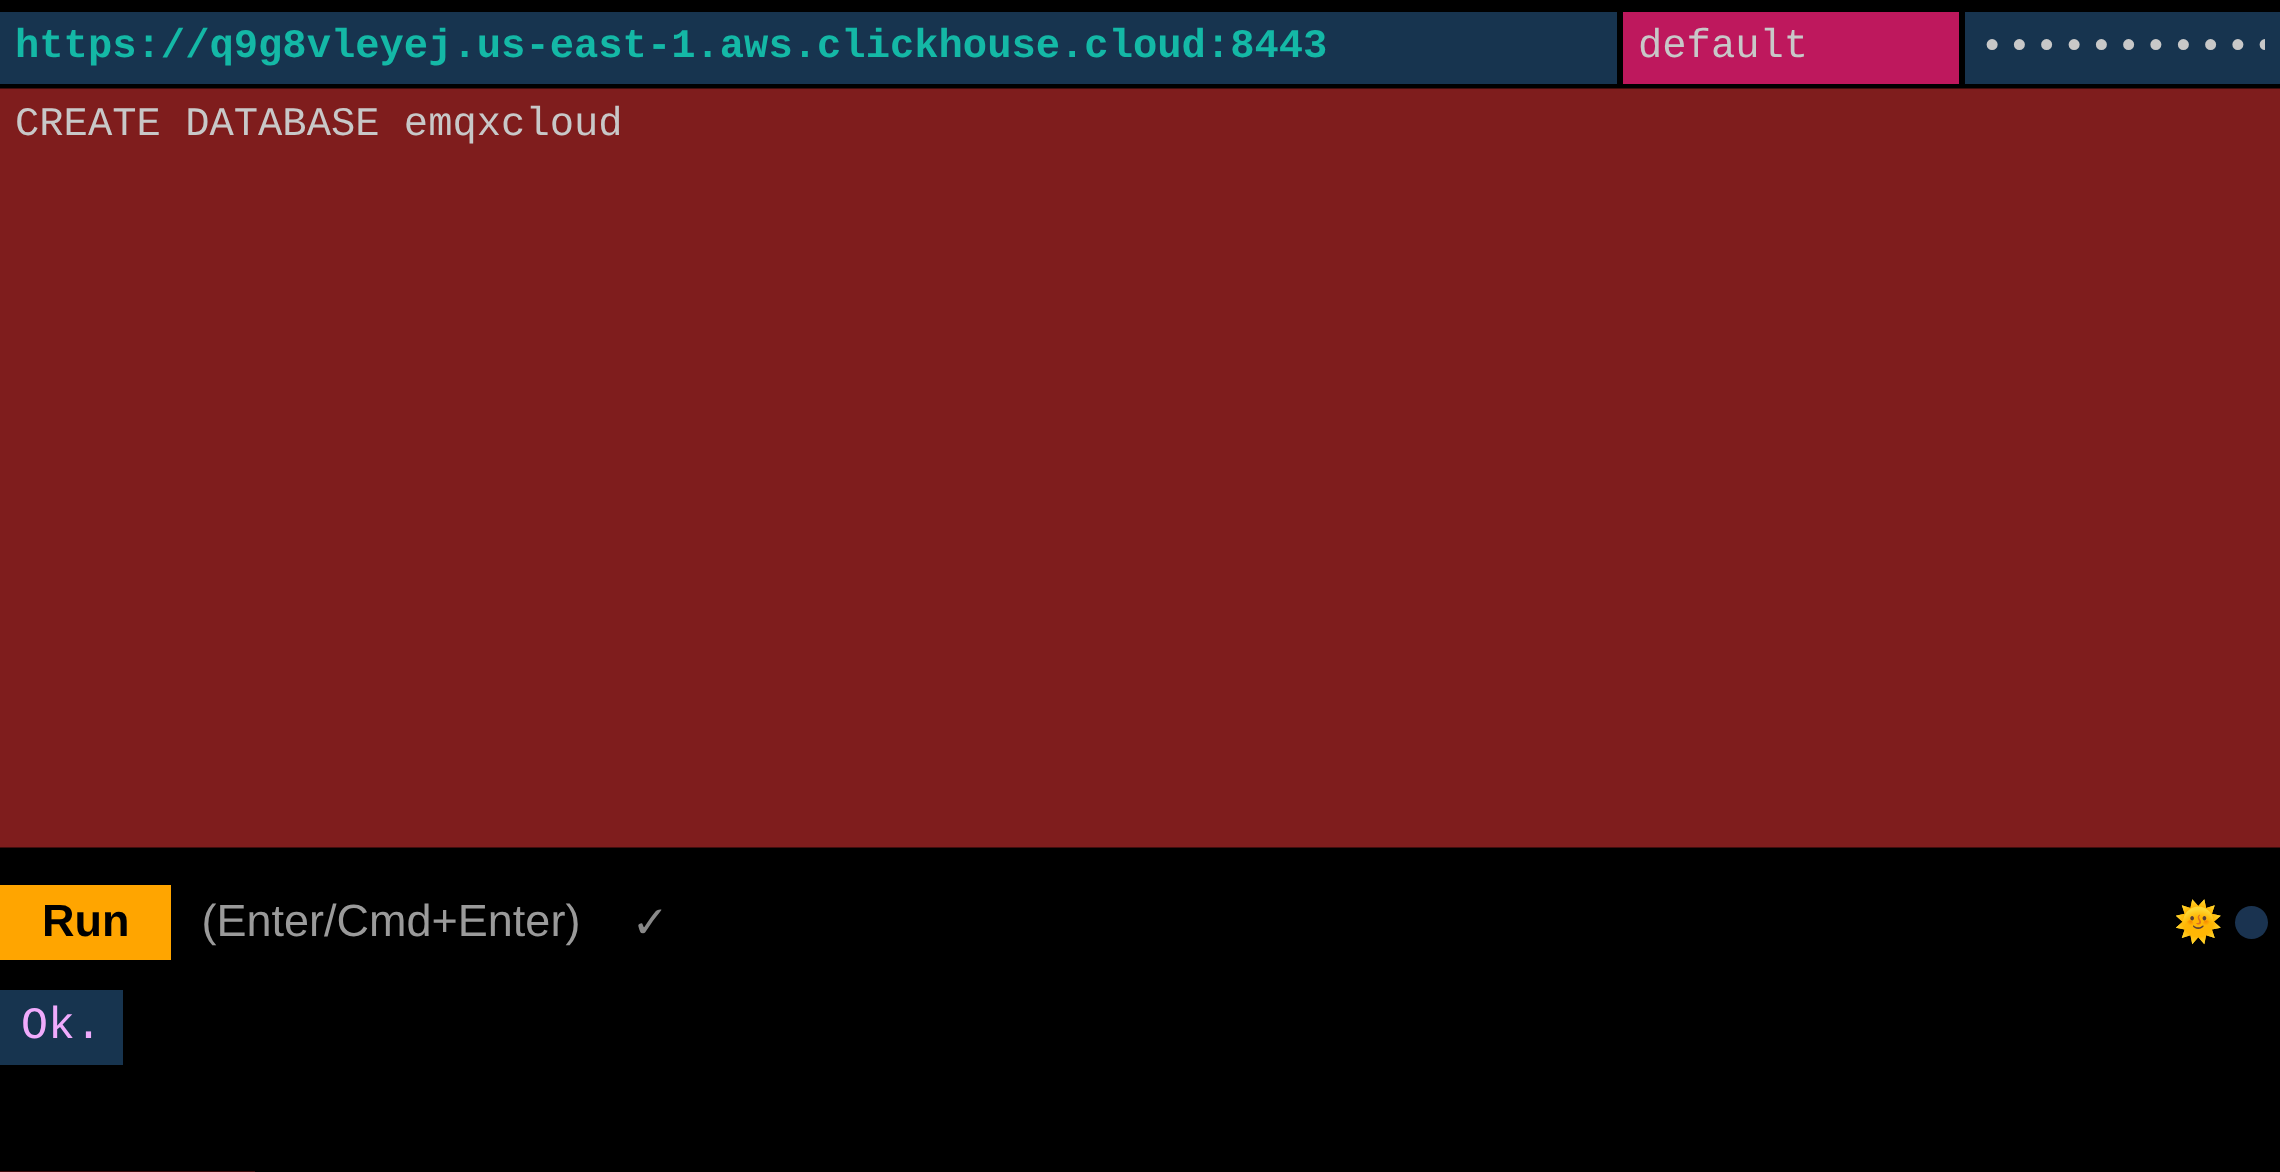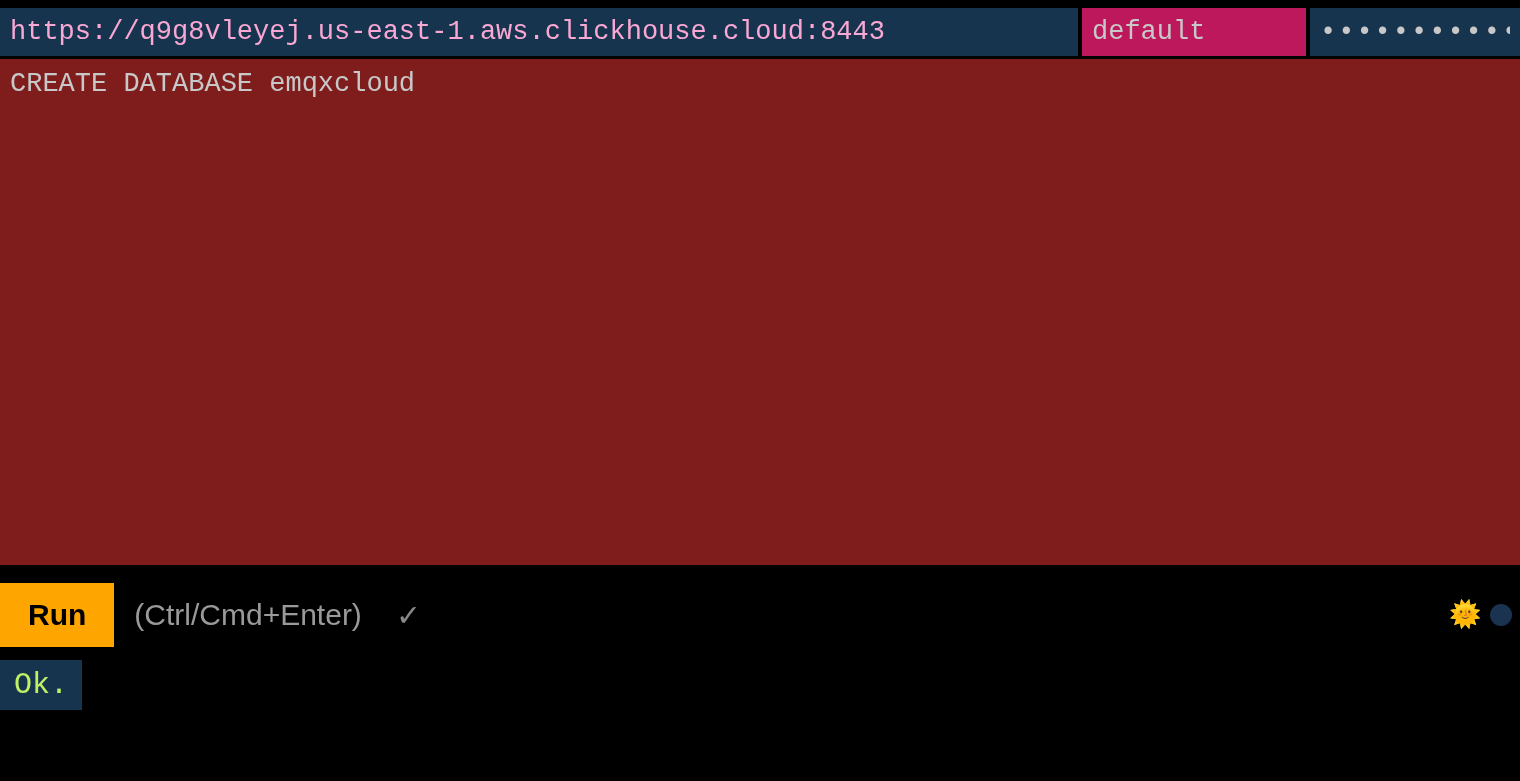--- a/index.html
+++ b/index.html
@@ -16,27 +16,28 @@
     }
     .top-bar {
       display: flex;
       height: 55px;
       padding-top: 8px;
       gap: 4px;
     }
     .url-input {
       flex: 1;
       background: #17344f;
-      color: #f9a8d4;
+      color: #14b8a6;
       border: none;
       font-family: 'Courier New', Courier, monospace;
       font-size: 27px;
       padding: 6px 10px;
       height: 48px;
       outline: none;
+      font-weight: bold;
     }
     .user-input {
       width: 224px;
       background: #be185d;
       color: #c8c8c8;
       border: none;
       font-family: 'Courier New', Courier, monospace;
       font-size: 27px;
       padding: 6px 10px;
       height: 48px;
@@ -76,21 +77,21 @@
     }
     .run-button {
       background: #ffa500;
       color: #000000;
       border: none;
       font-family: Arial, Helvetica, sans-serif;
       font-size: 30px;
       font-weight: bold;
       padding: 8px 28px;
       cursor: pointer;
-      height: 64px;
+      height: 50px;
     }
     .shortcut-hint {
       color: #9a9a9a;
       font-family: Arial, Helvetica, sans-serif;
       font-size: 30px;
       margin-left: 20px;
     }
     .check-icon {
       margin-left: 36px;
       color: #888888;
@@ -115,21 +116,21 @@
       background: #1a3350;
       display: inline-block;
       cursor: pointer;
     }
     .result-area {
       padding: 0;
     }
     .result-status {
       display: inline-block;
       background: #17344f;
-      color: #bef264;
+      color: #f0abfc;
       font-family: 'Courier New', Courier, monospace;
       font-size: 30px;
       padding: 8px 14px;
       margin-left: 0;
     }
   </style>
 </head>
 <body>
 
 
@@ -137,21 +138,21 @@
 <div class="top-bar">
   <input type="text" class="url-input" value="https://q9g8vleyej.us-east-1.aws.clickhouse.cloud:8443" style="">
   <input type="text" class="user-input" value="default" style="">
   <input type="password" class="password-input" value="••••••••••••••" style="">
 </div>
 
 <textarea class="editor" style="">CREATE DATABASE emqxcloud</textarea>
 
 <div class="action-bar">
   <button class="run-button">Run</button>
-  <span class="shortcut-hint">(Ctrl/Cmd+Enter)</span>
+  <span class="shortcut-hint">(Enter/Cmd+Enter)</span>
   <span class="check-icon">✓</span>
   <div class="theme-icons">
     <span class="sun-icon">🌞</span>
     <span class="moon-icon"></span>
   </div>
 </div>
 
 <div class="result-area">
   <span class="result-status">Ok.</span>
 </div>

